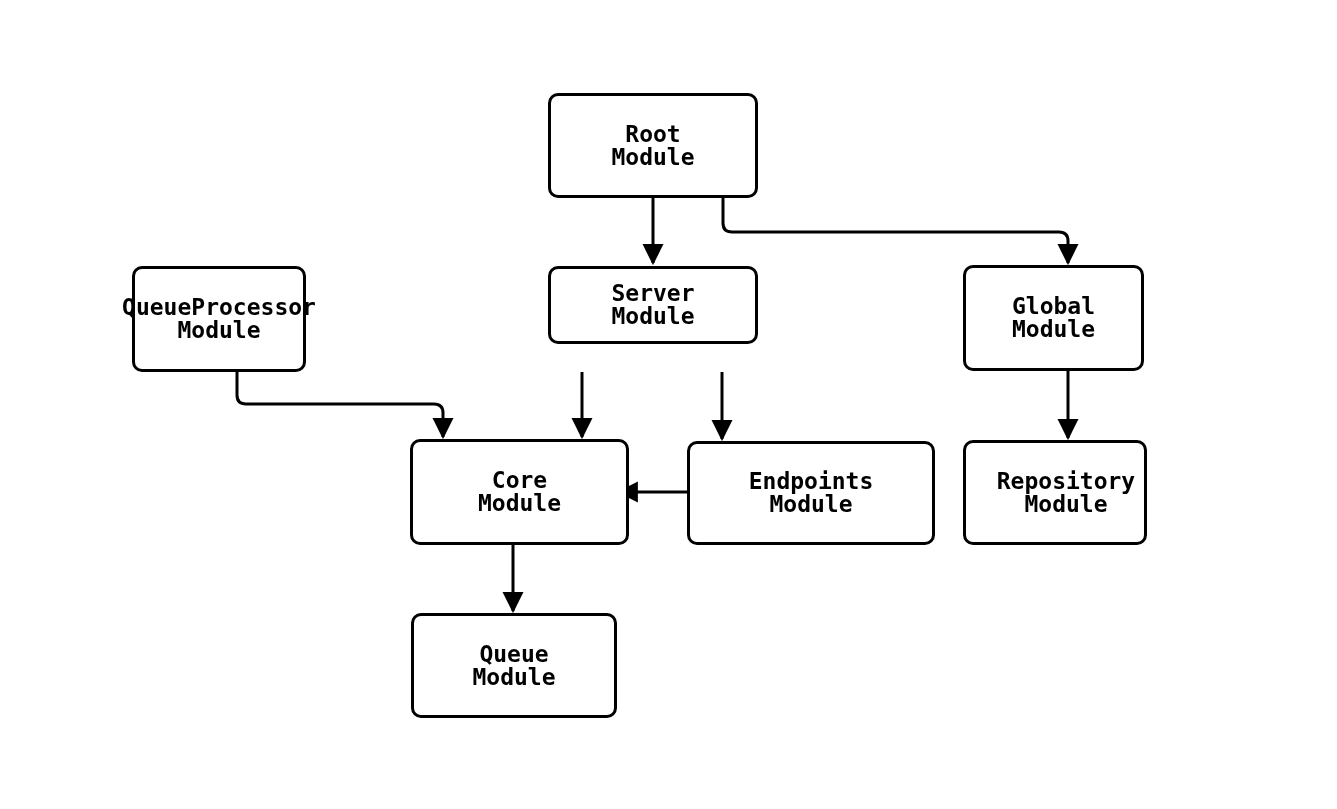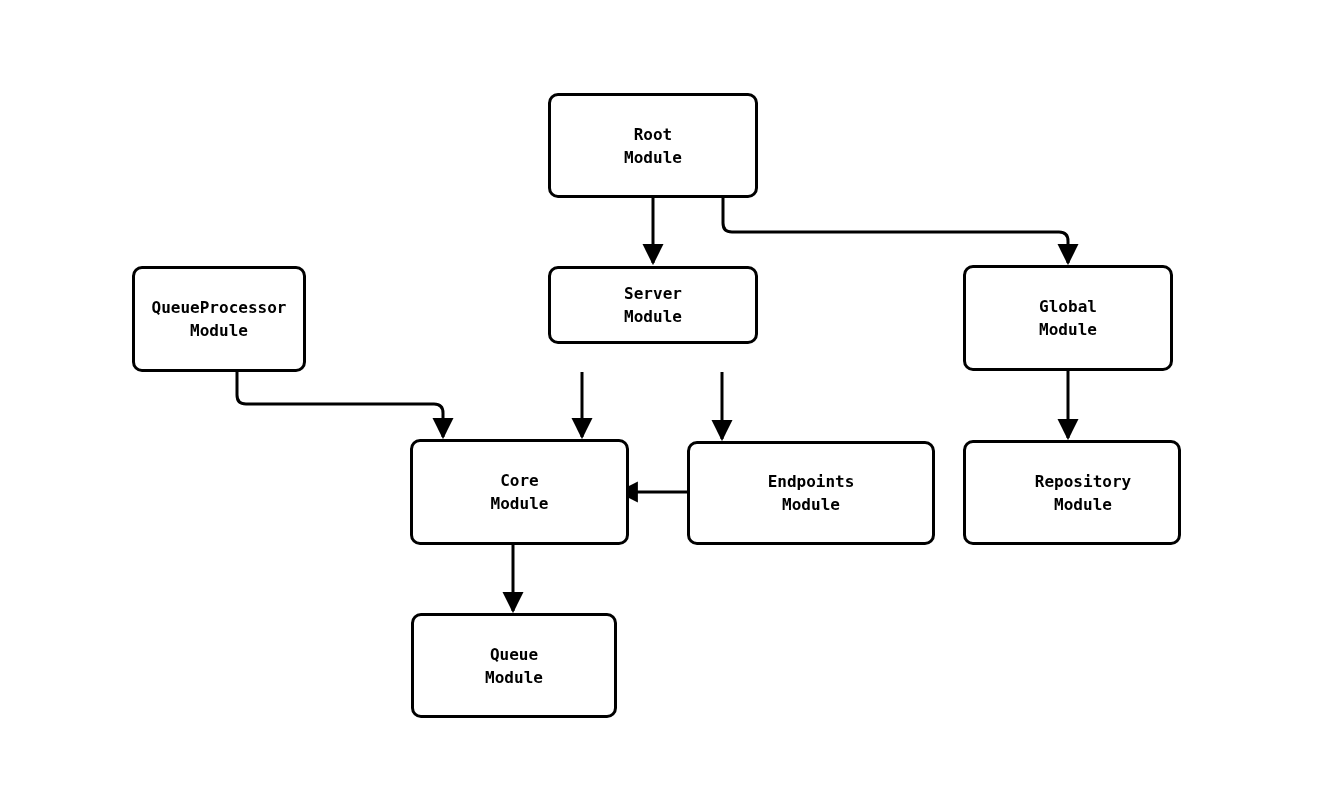--- a/index.html
+++ b/index.html
@@ -35,21 +35,21 @@
     border-radius: 10px;
     display: flex;
     align-items: center;
     justify-content: center;
     text-align: center;
     color: #000000;
   }
   .node .label {
     font-family: "DejaVu Sans Mono", monospace;
     font-weight: bold;
-    font-size: 16px;
+    font-size: 23px;
     line-height: 23px;
     white-space: pre-line;
   }
 </style>
 </head>
 <body>
 
 <div class="canvas">
   <svg class="edge-layer" width="1337" height="809" viewBox="0 0 1337 809" xmlns="http://www.w3.org/2000/svg">
     <defs>
@@ -74,33 +74,33 @@
 Module</span>
     </div>
     <div class="node" style="left: 132px; top: 266px; width: 174px; height: 106px;">
       <span class="label">QueueProcessor
 Module</span>
     </div>
     <div class="node" style="left: 548px; top: 266px; width: 210px; height: 78px;">
       <span class="label">Server
 Module</span>
     </div>
-    <div class="node" style="left: 963px; top: 265px; width: 210px; height: 106px;">
+    <div class="node" style="left: 963px; top: 265px; width: 181px; height: 106px;">
       <span class="label">Global
 Module</span>
     </div>
     <div class="node" style="left: 410px; top: 439px; width: 219px; height: 106px;">
       <span class="label">Core
 Module</span>
     </div>
     <div class="node" style="left: 687px; top: 441px; width: 248px; height: 104px;">
       <span class="label">Endpoints
 Module</span>
     </div>
-    <div class="node" style="left: 963px; top: 440px; width: 218px; height: 105px; padding-left: 22px;">
+    <div class="node" style="left: 963px; top: 440px; width: 184px; height: 105px; padding-left: 22px;">
       <span class="label">Repository
 Module</span>
     </div>
     <div class="node" style="left: 411px; top: 613px; width: 206px; height: 105px; text-align: center;">
       <span class="label">Queue
 Module</span>
     </div>
   </div>
 
 </body></html>

